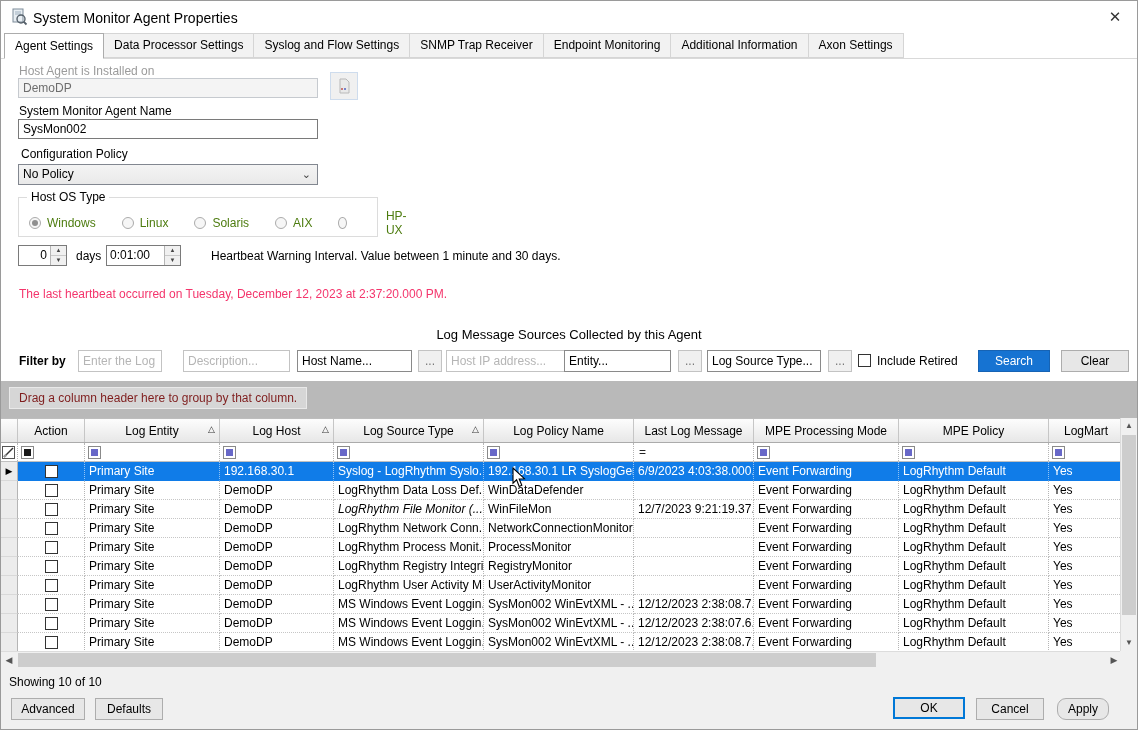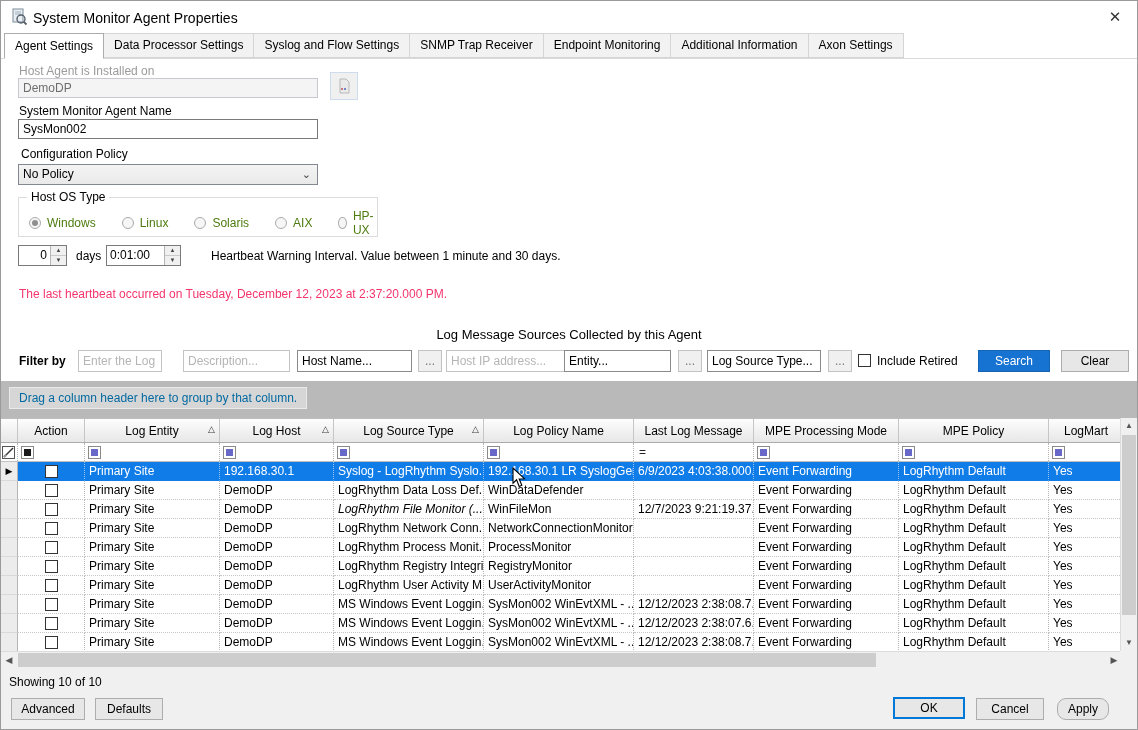--- a/index.html
+++ b/index.html
@@ -55,21 +55,21 @@
   .fbox::placeholder{color:#b5b5b5;}
   .dots-btn{position:absolute;top:349px;height:22px;width:24px;background:#f0f0f0;
     border:1px solid #c3c3c3;box-sizing:border-box;color:#777;text-align:center;line-height:20px;}
   .chk{position:absolute;width:13px;height:13px;border:1px solid #333;background:#fff;box-sizing:border-box;}
   .btn{position:absolute;height:22px;box-sizing:border-box;border:1px solid #adadad;background:#e7e7e7;
     text-align:center;line-height:20px;font-size:12px;}
   .btn.primary{color:#fff;border-color:#1663b4;}
   
   .groupbar{position:absolute;top:380px;left:0;right:0;height:37px;background:#b9b9b9;}
   .grouphint{position:absolute;left:8px;top:6px;padding:3px 9px;background:#d6d6d6;
-    border:1px solid #e9e9e9;color:#0369a1;}
+    border:1px solid #e9e9e9;color:#7f1d1d;}
   
   .grid{position:absolute;top:417px;left:0;width:1121px;height:233px;overflow:hidden;
     border-top:1px solid #bdbdbd;}
   .ghr{display:flex;height:24px;background:linear-gradient(#fdfdfd,#e7e7e7);
     border-bottom:1px solid #ababab;box-sizing:border-box;}
   .gh-cell{position:relative;box-sizing:border-box;border-right:1px solid #c6c6c6;
     display:flex;align-items:center;justify-content:center;font-size:12px;white-space:nowrap;overflow:hidden;}
   .gh-cell .sort{position:absolute;right:4px;top:5px;font-size:9px;color:#333;}
   .gfr{display:flex;height:19px;background:#fff;border-bottom:1px solid #c0c0c0;box-sizing:border-box;}
   .gf-cell{box-sizing:border-box;border-right:1px dotted #b5b5b5;display:flex;align-items:center;
@@ -164,21 +164,21 @@
           <span>Linux</span>
         </span>
       <span class="radio-item">
           <span class="radio-circle"></span>
           <span>Solaris</span>
         </span>
       <span class="radio-item">
           <span class="radio-circle"></span>
           <span>AIX</span>
         </span>
-      <span class="radio-item" style="margin-right:0;">
+      <span class="radio-item" style="margin-right:0;gap:33px;">
           <span class="radio-circle"></span>
           <span>HP-UX</span>
         </span>
     </div>
   </div>
 
   <div class="spin" style="left:17px;top:244px;width:49px;">
     <span class="val right">0</span>
     <span class="btns">
         <span>▲</span>

